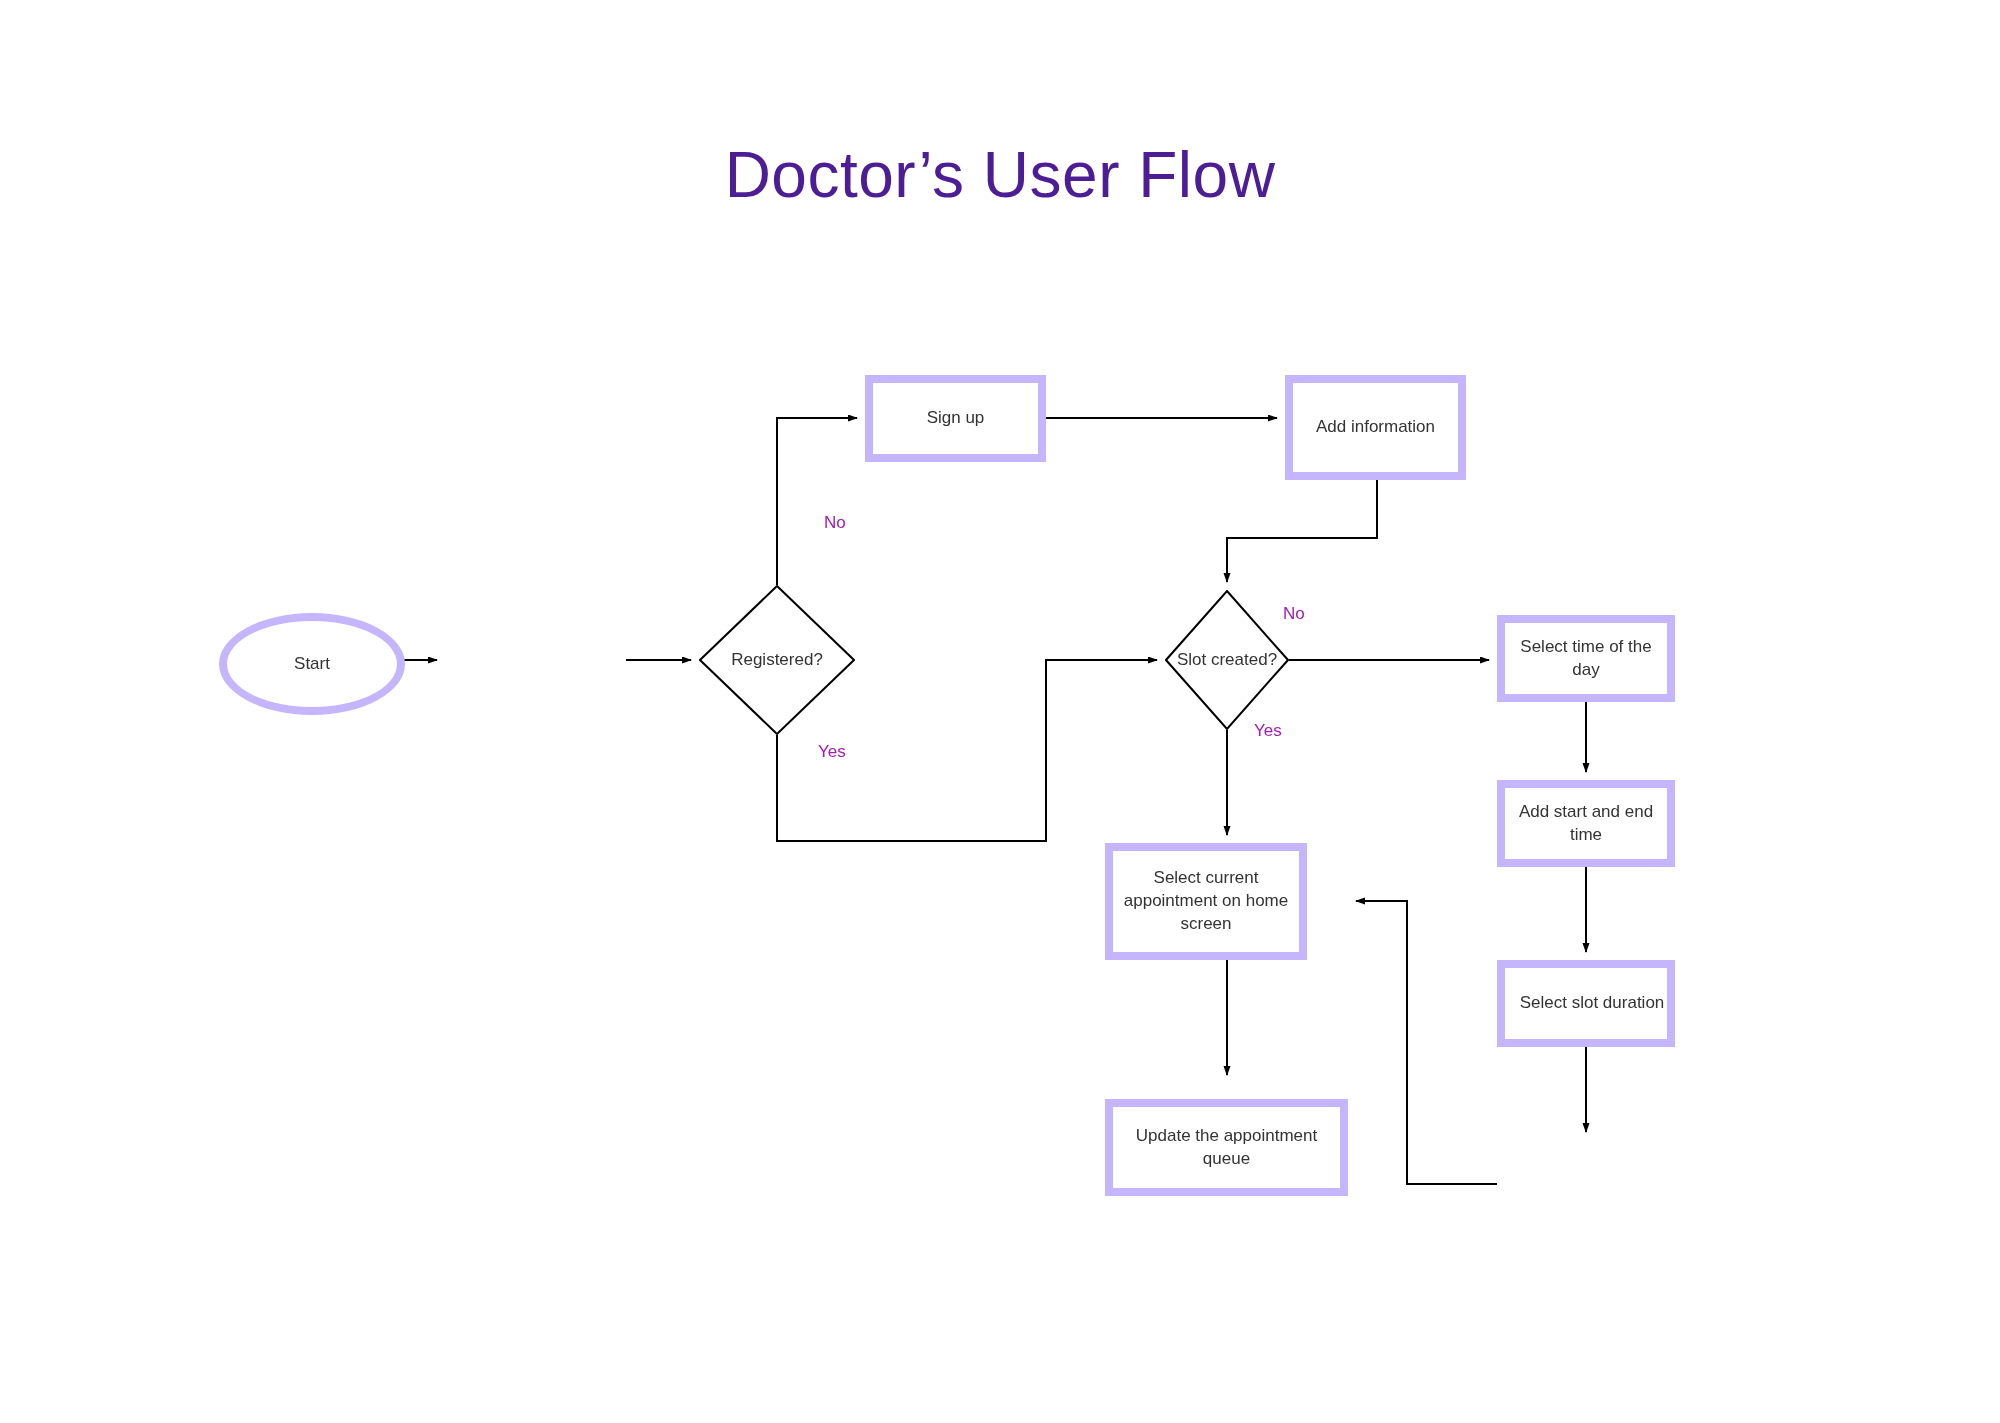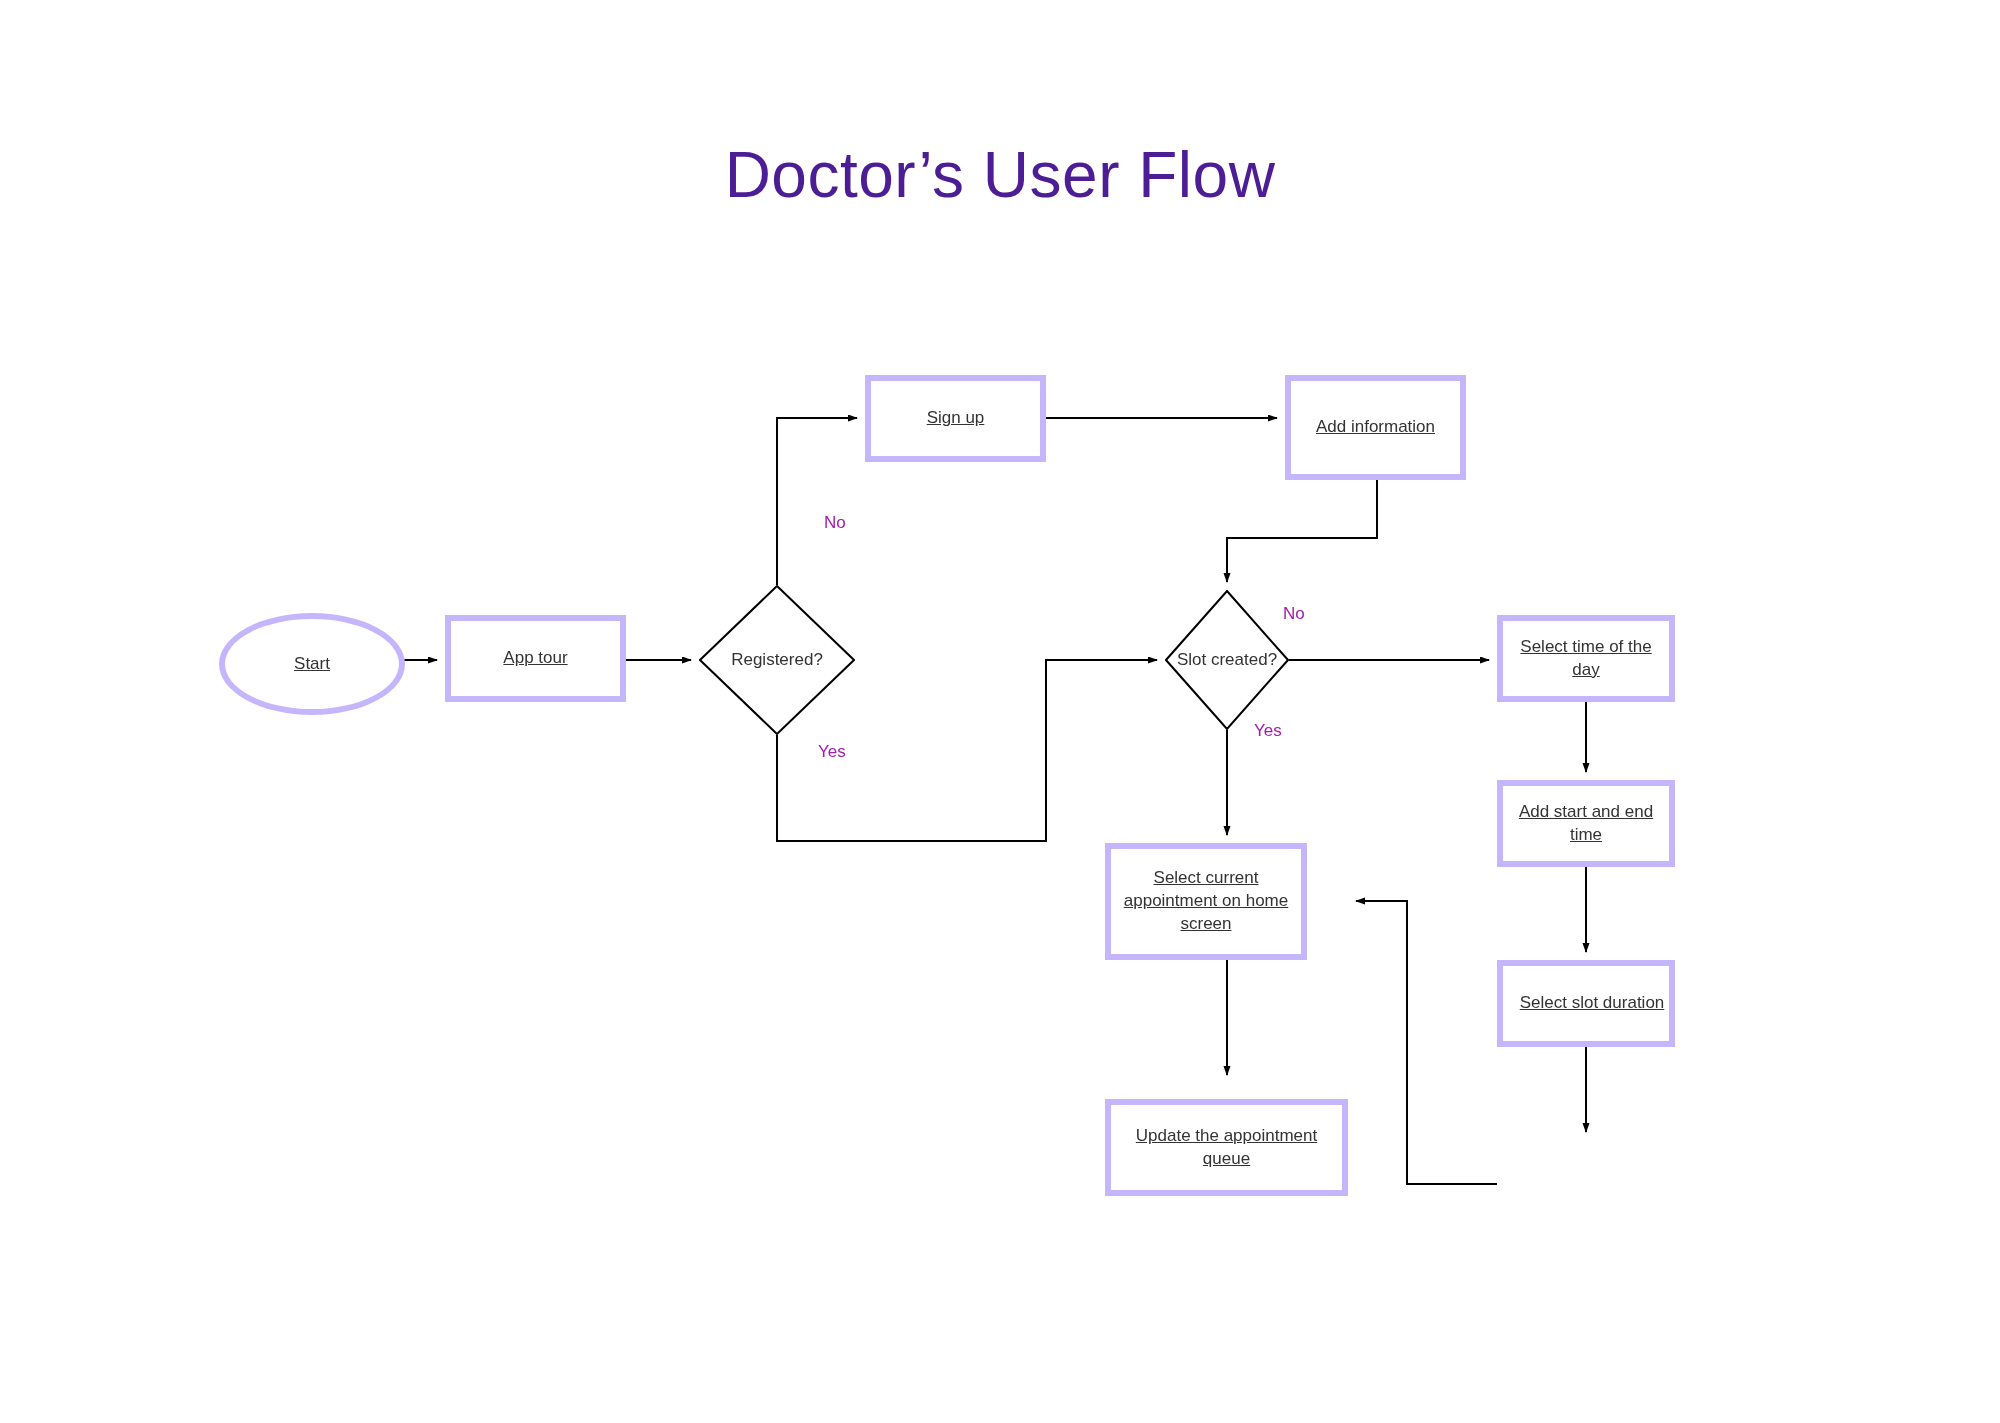--- a/index.html
+++ b/index.html
@@ -31,30 +31,29 @@
   #canvas {
     position: absolute;
     left: 0;
     top: 0;
     width: 2000px;
     height: 1423px;
   }
   .node {
     position: absolute;
     box-sizing: border-box;
-    border: 6px solid #c4b5fd;
+    border: 8px solid #c4b5fd;
     background: #ffffff;
     display: flex;
     align-items: center;
     justify-content: center;
     color: #333333;
     font-size: 17px;
     line-height: 1.35;
     text-align: center;
-    text-decoration: underline;
   }
   .node.ellipse {
     border-radius: 50%;
   }
   .node .lbl {
     display: block;
     width: 100%;
     white-space: pre-line;
   }
   .diamond-wrap {
@@ -128,23 +127,20 @@
       <path d="M 1497 1184 L 1407 1184 L 1407 901 L 1356 901" marker-end="url(#arrow)"></path>
 
       <path d="M 1227 960 L 1227 1075" marker-end="url(#arrow)"></path>
     </g>
   </svg>
 
   <div class="node ellipse" style="left:219px; top:613px; width:186px; height:102px;">
     <span class="lbl">Start</span>
   </div>
 
-  <div class="node" style="left:445px; top:615px; width:181px; height:87px;">
-    <span class="lbl">App tour</span>
-  </div>
 
   <div class="diamond-wrap" style="left:699px; top:585px; width:156px; height:150px;">
     <svg class="diamond-shape" viewBox="0 0 156 150" xmlns="http://www.w3.org/2000/svg">
       <polygon points="78,1 155,75 78,149 1,75" fill="#ffffff" stroke="#000000" stroke-width="2"></polygon>
     </svg>
     <span class="diamond-text">Registered?</span>
   </div>
 
   <div class="node" style="left:865px; top:375px; width:181px; height:87px;">
     <span class="lbl">Sign up</span>

